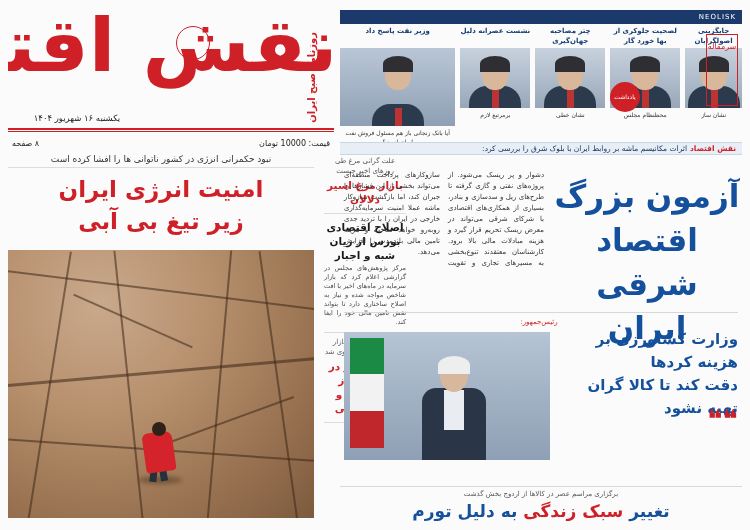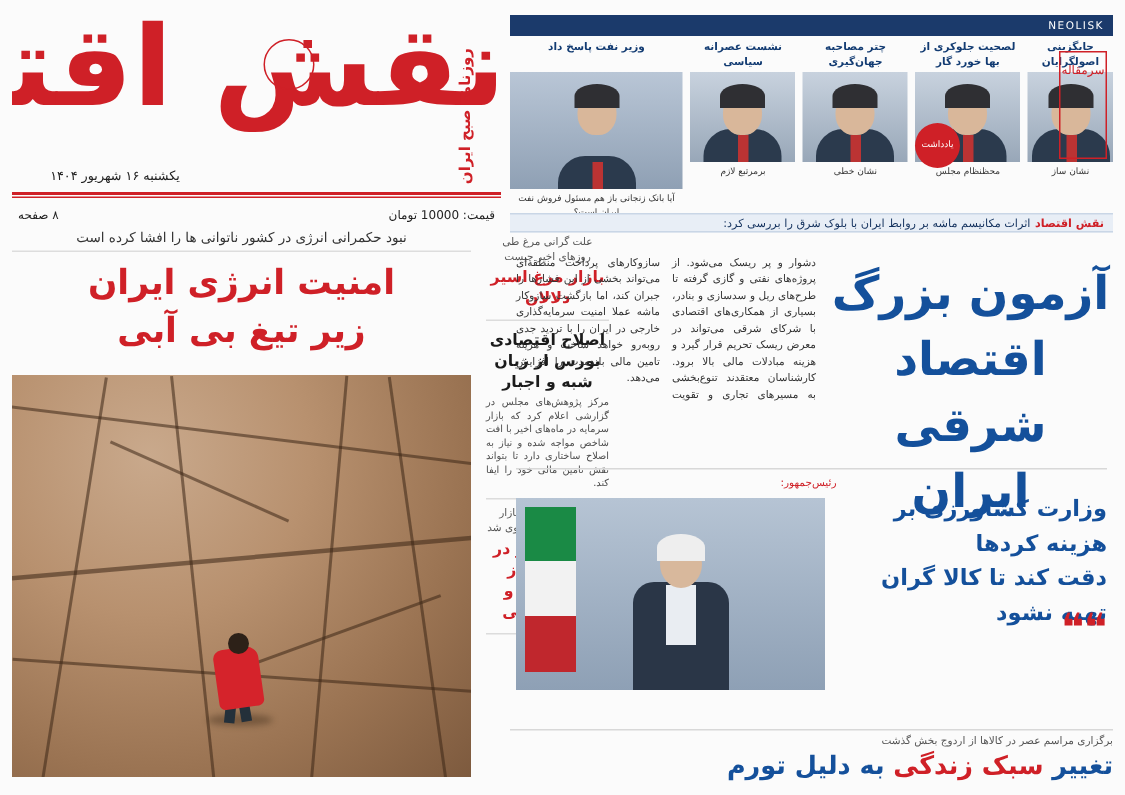--- a/index.html
+++ b/index.html
@@ -224,21 +224,21 @@
     text-align:right;direction:rtl;
   }
   .quote-mark{
     color:#cf2027;font-size:26px;line-height:18px;font-weight:bold;
   }
   .ss-sub{
     font-size:6.5px;color:#444;line-height:10px;text-align:justify;direction:rtl;
   }
   .bottom-strip{
     position:absolute;left:340px;top:486px;width:402px;height:36px;
-    border-top:1px solid #d8d8d8;direction:rtl;text-align:right;
+    border-top:1px solid #d8d8d8;direction:rtl;text-align:center;
   }
   .bs-kicker{font-size:7px;color:#555;margin-top:3px;}
   .bs-head{font-size:17px;font-weight:bold;color:#14509b;margin-top:3px;}
   .bs-head .red{color:#cf2027;}
   
   .stamp{
     position:absolute;left:706px;top:34px;width:32px;height:72px;
     border:1px solid #cf2027;color:#cf2027;direction:rtl;text-align:center;
     font-size:8px;padding-top:6px;box-sizing:border-box;line-height:11px;
   }
@@ -323,21 +323,21 @@
       <div class="fc-title">وزیر نفت پاسخ داد</div>
       <div class="fc-img">
         <div class="fbody"></div>
           <div class="ftie"></div>
           <div class="fhead"></div>
           <div class="fhair"></div>
       </div>
       <div class="fc-cap">آیا بانک زنجانی باز هم مسئول فروش نفت ایران است؟</div>
     </div>
     <div class="face-card">
-      <div class="fc-title">نشست عصرانه سیاسی</div>
+      <div class="fc-title">نشست عصرانه دلیل</div>
       <div class="fc-img">
         <div class="fbody"></div>
           <div class="ftie"></div>
           <div class="fhead"></div>
           <div class="fhair"></div>
       </div>
       <div class="fc-cap">برمرتبع لازم</div>
     </div>
     <div class="face-card">
       <div class="fc-title">چتر مصاحبه جهان‌گیری</div>

